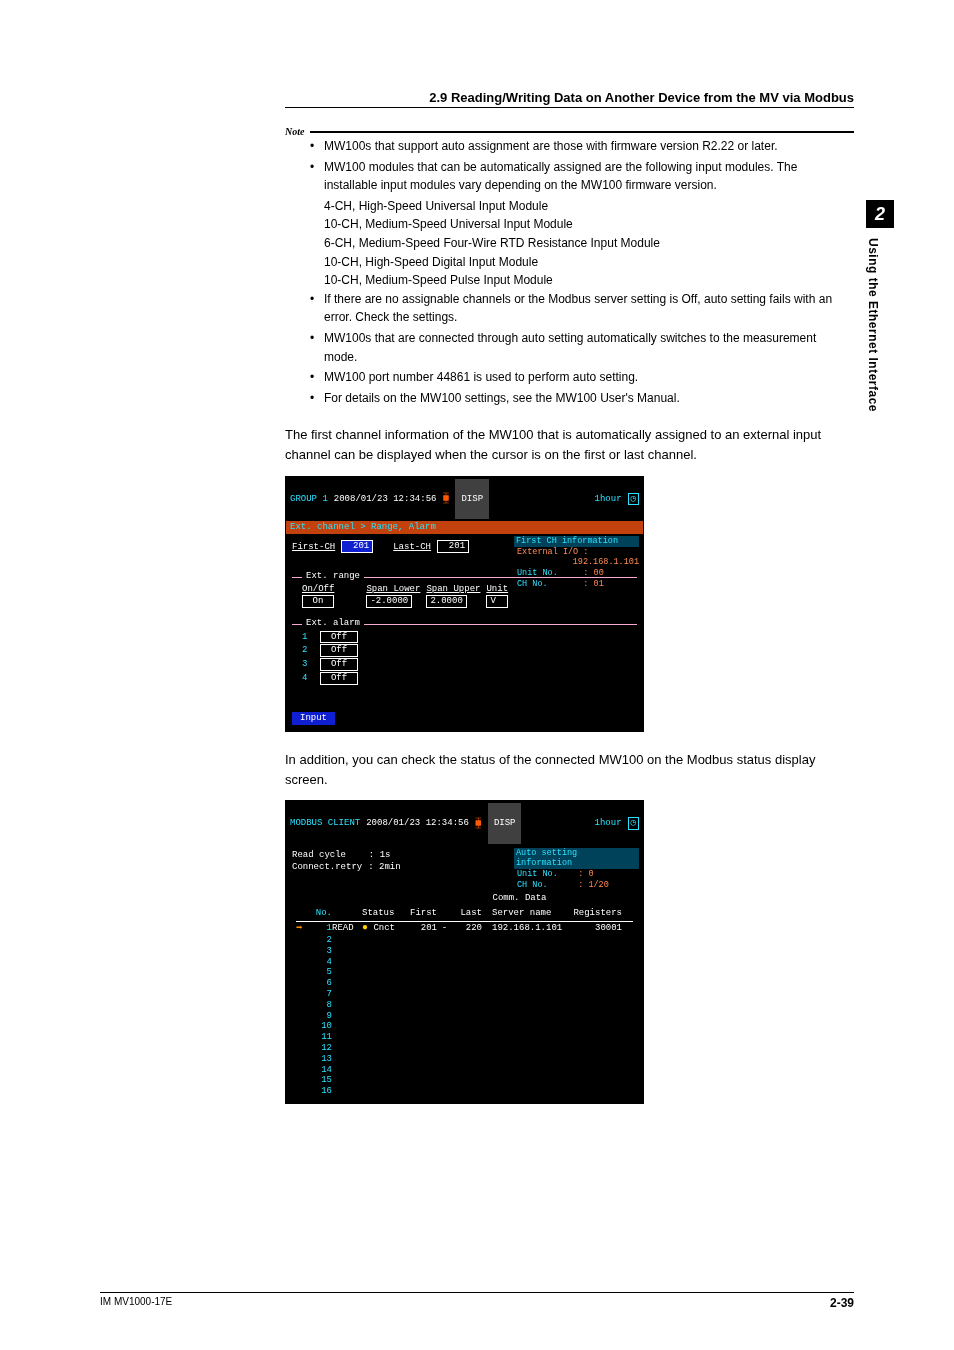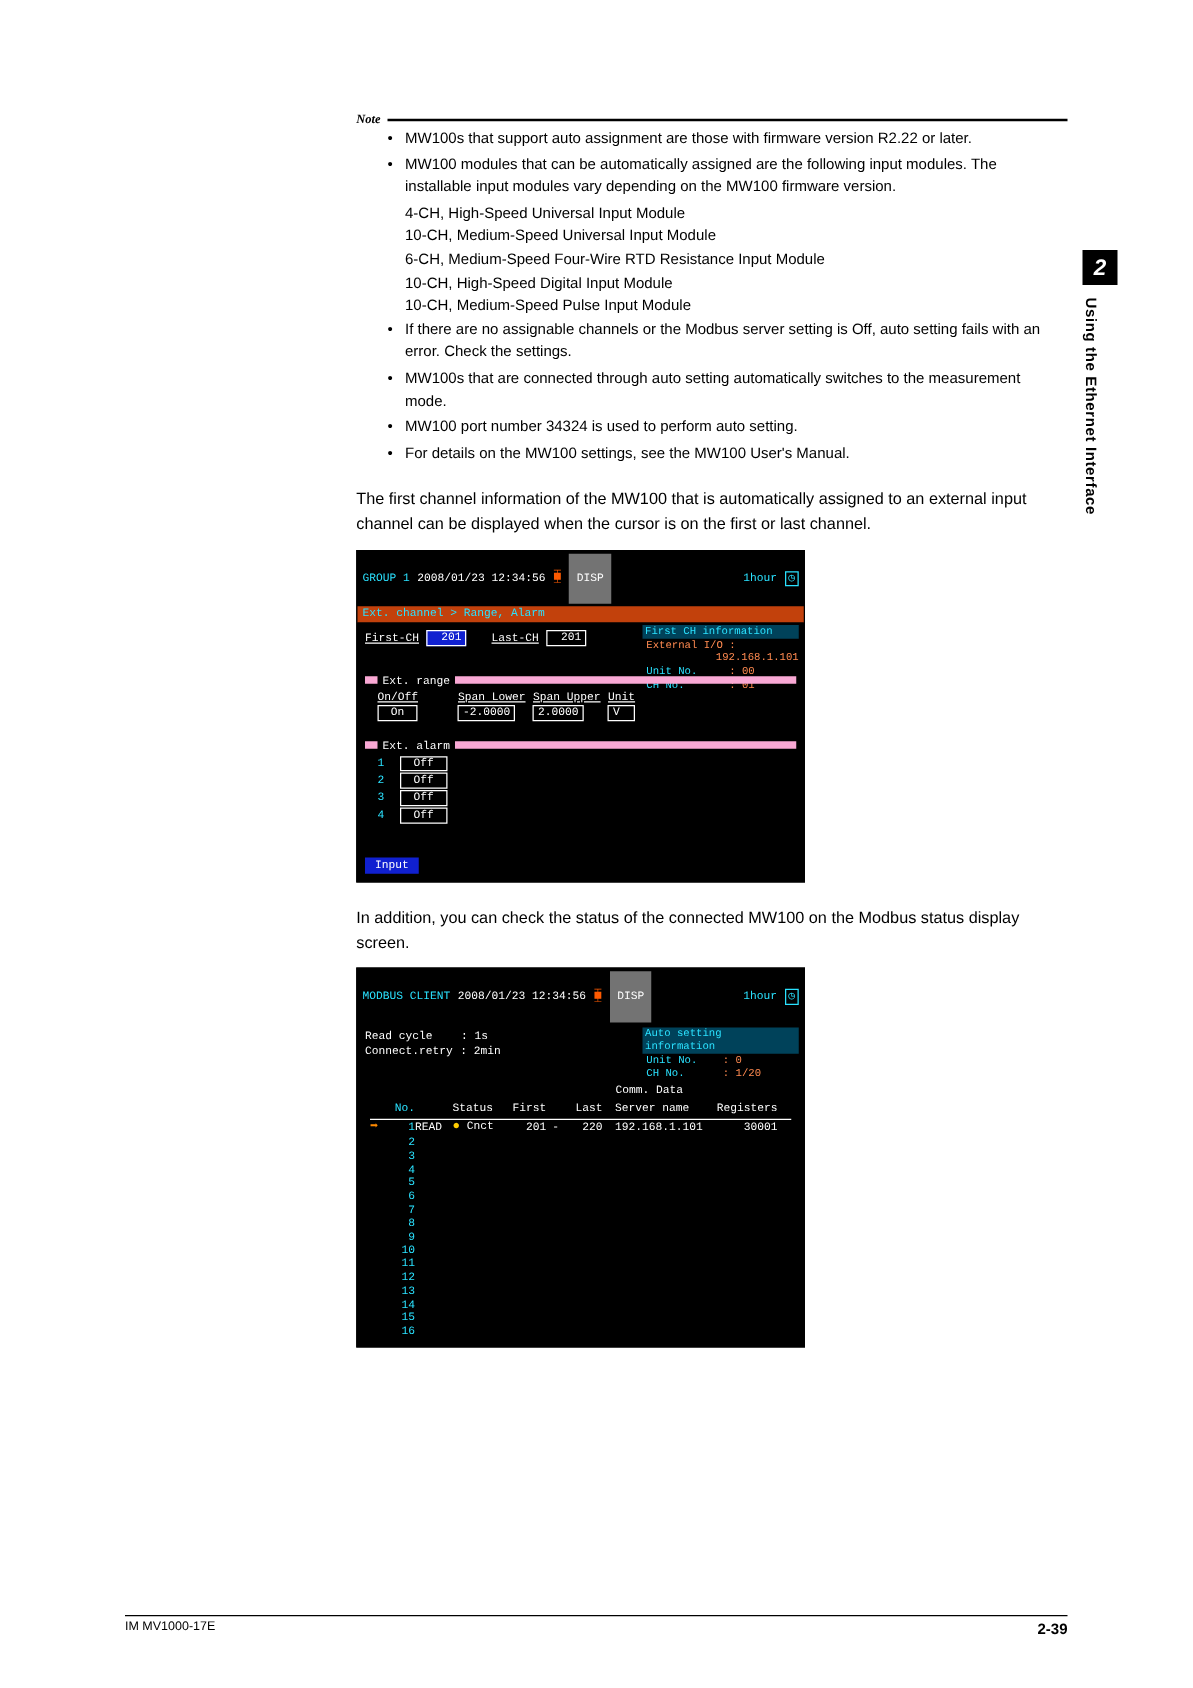--- a/index.html
+++ b/index.html
@@ -119,21 +119,21 @@
     display: flex;
     align-items: center;
     background: #000;
     padding: 2px 4px;
     gap: 6px;
   }
   .sc-top .grp { color: #2ae2ff; }
   .sc-top .dt { color: #fff; }
   .sc-top .icon { color: #ff5a00; font-size: 11px; }
   .sc-top .disp {
-    background: #737373;
+    background: #404040;
     color: #fff;
     padding: 15px 6px;
     font-size: 9px;
   }
   .sc-top .spacer { flex: 1; }
   .sc-top .hour { color: #2ae2ff; }
   .sc-top .clock {
     color: #2ae2ff;
     border: 1px solid #2ae2ff;
     padding: 0 2px;
@@ -168,21 +168,21 @@
     right: 4px;
     top: 2px;
     width: 125px;
     font-size: 8.5px;
     line-height: 1.25;
   }
   .info-panel .title { color: #2ae2ff; background: #00425a; padding: 0 2px; }
   .info-panel .line { color: #ff8a50; padding-left: 3px; }
   .info-panel .kv { color: #2ae2ff; padding-left: 3px; }
   .section-line {
-    border-top: 6px solid #f9a8d4;
+    border-top: 1px solid #f9a8d4;
     margin: 8px 0 4px 0;
     position: relative;
   }
   .section-line .legend {
     position: absolute;
     top: -7px;
     left: 10px;
     background: #000;
     padding: 0 4px;
     font-size: 9px;
@@ -225,20 +225,21 @@
     display: flex;
     justify-content: space-between;
   }
   .footer .pg { font-weight: bold; font-size: 12px; }
 </style>
 </head>
 <body>
 
 <div class="page">
 
+  <div class="header-line">2.9  Reading/Writing Data on Another Device from the MV via Modbus</div>
 
   <div class="side-tab">
     <span class="num">2</span>
     <div class="vert">Using the Ethernet Interface</div>
   </div>
 
   <div class="note-head">
     <span>Note</span>
     <span class="rule"></span>
   </div>
@@ -250,21 +251,21 @@
   <div class="sub-lines">
     <div>4-CH, High-Speed Universal Input Module</div>
     <div>10-CH, Medium-Speed Universal Input Module</div>
     <div>6-CH, Medium-Speed Four-Wire RTD Resistance Input Module</div>
     <div>10-CH, High-Speed Digital Input Module</div>
     <div>10-CH, Medium-Speed Pulse Input Module</div>
   </div>
   <ul class="note-list">
     <li>If there are no assignable channels or the Modbus server setting is Off, auto setting fails with an error. Check the settings.</li>
     <li>MW100s that are connected through auto setting automatically switches to the measurement mode.</li>
-    <li>MW100 port number 34324 is used to perform auto setting.</li>
+    <li>MW100 port number 44861 is used to perform auto setting.</li>
     <li>For details on the MW100 settings, see the MW100 User's Manual.</li>
   </ul>
 
   <div class="body-para">The first channel information of the MW100 that is automatically assigned to an external input channel can be displayed when the cursor is on the first or last channel.</div>
 
   <div class="screenshot">
     <div class="sc-top">
       <span class="grp">GROUP 1</span>
       <span class="dt">2008/01/23 12:34:56</span>
       <span class="icon">⧯</span>

